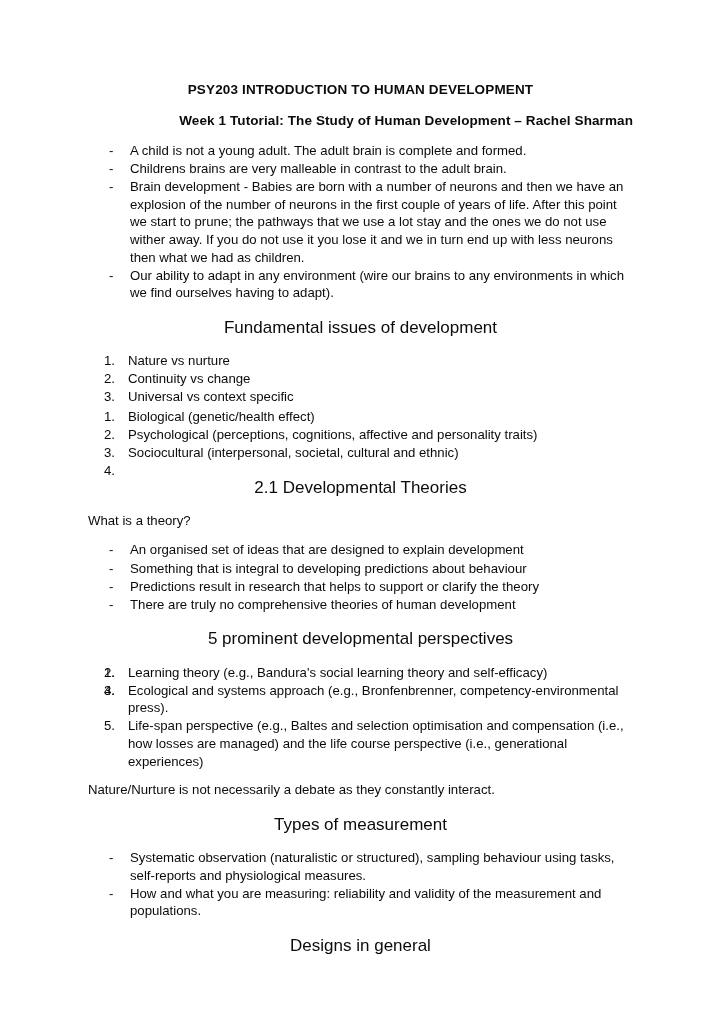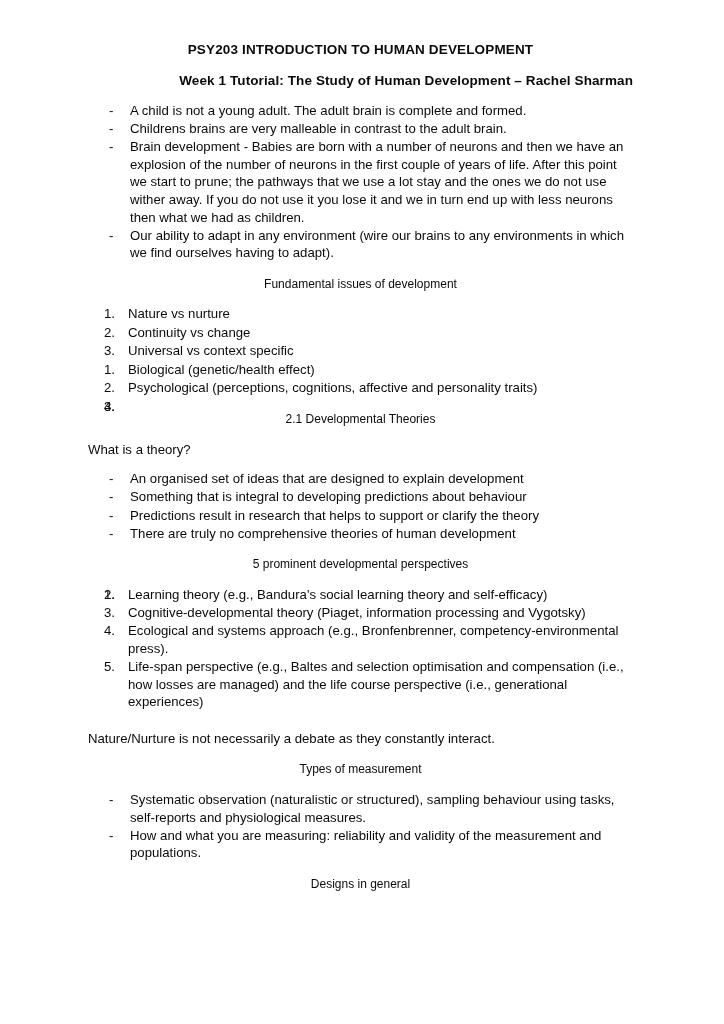--- a/index.html
+++ b/index.html
@@ -15,53 +15,53 @@
     color: #0b0b0b;
     -webkit-font-smoothing: antialiased;
   }
 
   .page {
     position: relative;
     width: 724px;
     height: 1024px;
     background: #ffffff;
     box-sizing: border-box;
-    padding: 42px 91px 0 88px;
+    padding: 82px 91px 0 88px;
   }
 
   
   .doc-title {
     font-size: 13.5px;
     font-weight: bold;
     text-align: center;
     letter-spacing: 0.15px;
     margin: 0 0 14px 0;
     line-height: 1.25;
   }
   .doc-subtitle {
     font-size: 13.5px;
     font-weight: bold;
     text-align: right;
     letter-spacing: 0.1px;
     margin: 0 0 12px 0;
     line-height: 1.25;
   }
   .section-heading {
-    font-size: 12px;
+    font-size: 17px;
     font-weight: normal;
     text-align: center;
     margin: 15px 0 13px 0;
     line-height: 1.3;
   }
 
   
   .para {
     font-size: 13.2px;
     line-height: 1.335;
-    margin: 8px 0 12px 0;
+    margin: 0 0 12px 0;
   }
   .para.no-gap { margin-bottom: 0; }
 
   
   .center-line {
     font-size: 13.2px;
     line-height: 1.335;
     text-align: center;
     margin: 14px 0 13px 0;
   }
@@ -145,20 +145,21 @@
     <li>
       <span class="marker">1.</span>
       <span>Biological (genetic/health effect)</span>
     </li>
     <li>
       <span class="marker">2.</span>
       <span>Psychological (perceptions, cognitions, affective and personality traits)</span>
     </li>
     <li>
       <span class="marker">3.</span>
+      <span>Sociocultural (interpersonal, societal, cultural and ethnic)</span>
     </li>
     <li>
       <span class="marker">4.</span>
     </li>
   </ol>
 
   <h3 class="section-heading">2.1 Developmental Theories</h3>
 
   <p class="para">What is a theory?</p>
 
@@ -186,21 +187,20 @@
   <ol class="num-list block">
     <li>
       <span class="marker">1.</span>
     </li>
     <li>
       <span class="marker">2.</span>
       <span>Learning theory (e.g., Bandura's social learning theory and self-efficacy)</span>
     </li>
     <li>
       <span class="marker">3.</span>
-      <span>Cognitive-developmental theory (Piaget, information processing and Vygotsky)</span>
     </li>
     <li>
       <span class="marker">4.</span>
       <span>Ecological and systems approach (e.g., Bronfenbrenner, competency-environmental press).</span>
     </li>
     <li>
       <span class="marker">5.</span>
       <span>Life-span perspective (e.g., Baltes and selection optimisation and compensation (i.e., how losses are managed) and the life course perspective (i.e., generational experiences)</span>
     </li>
   </ol>

